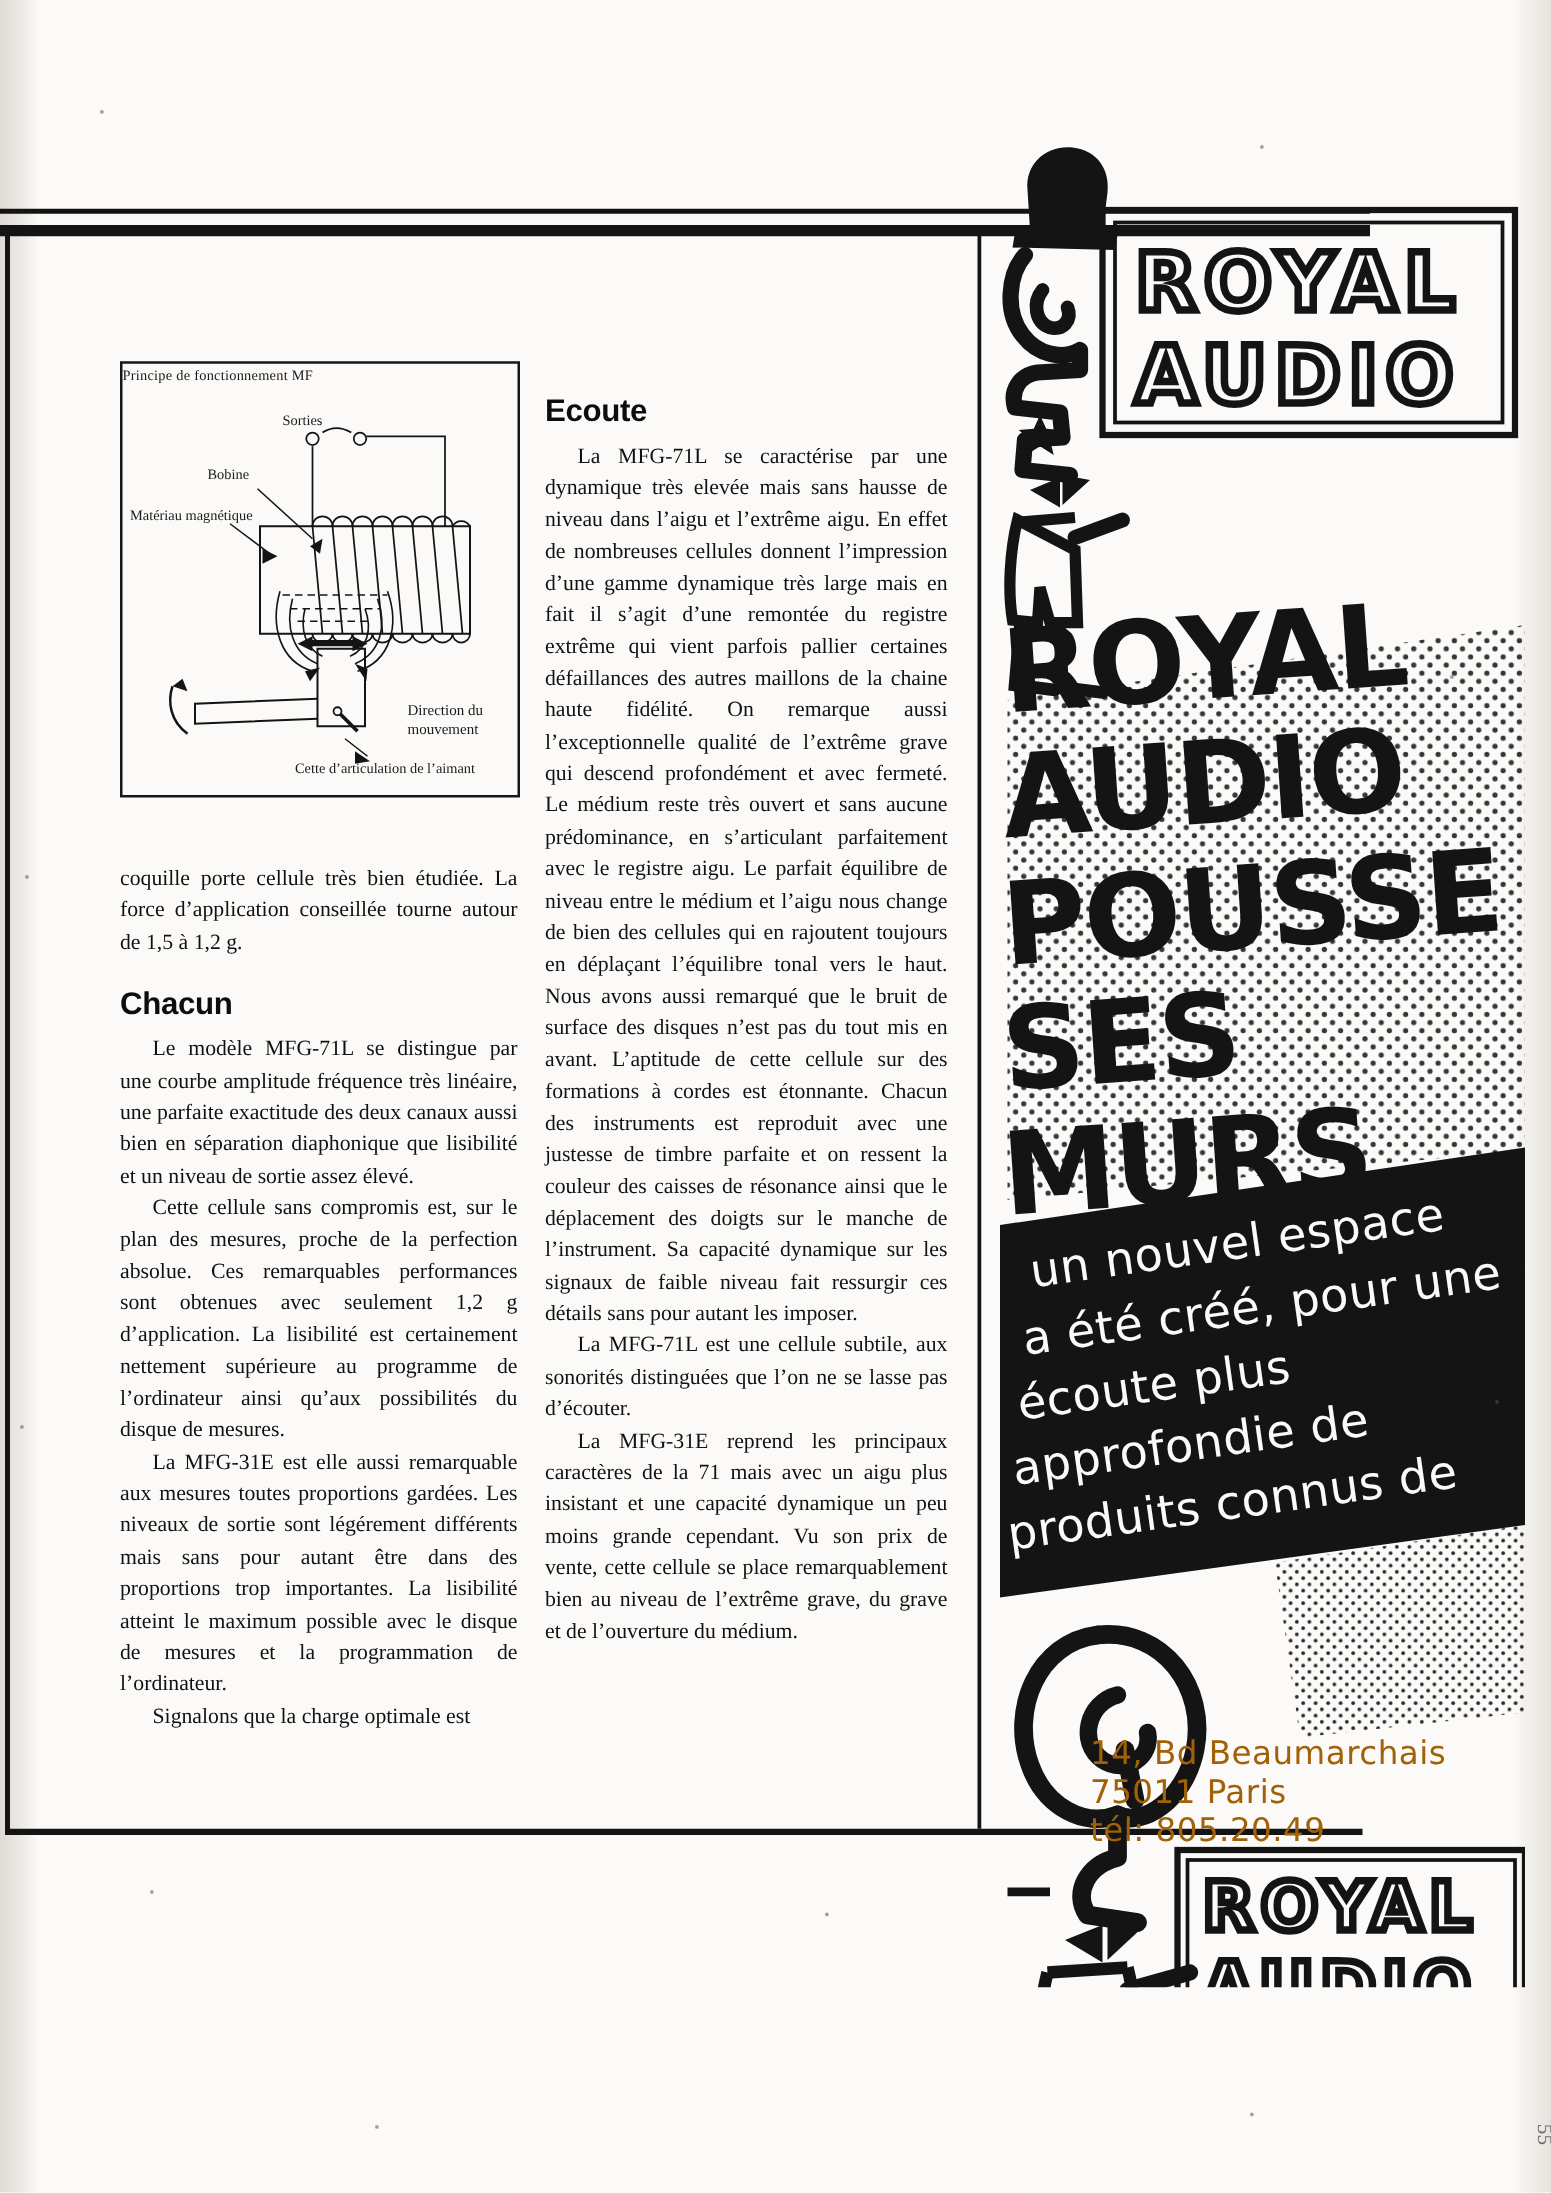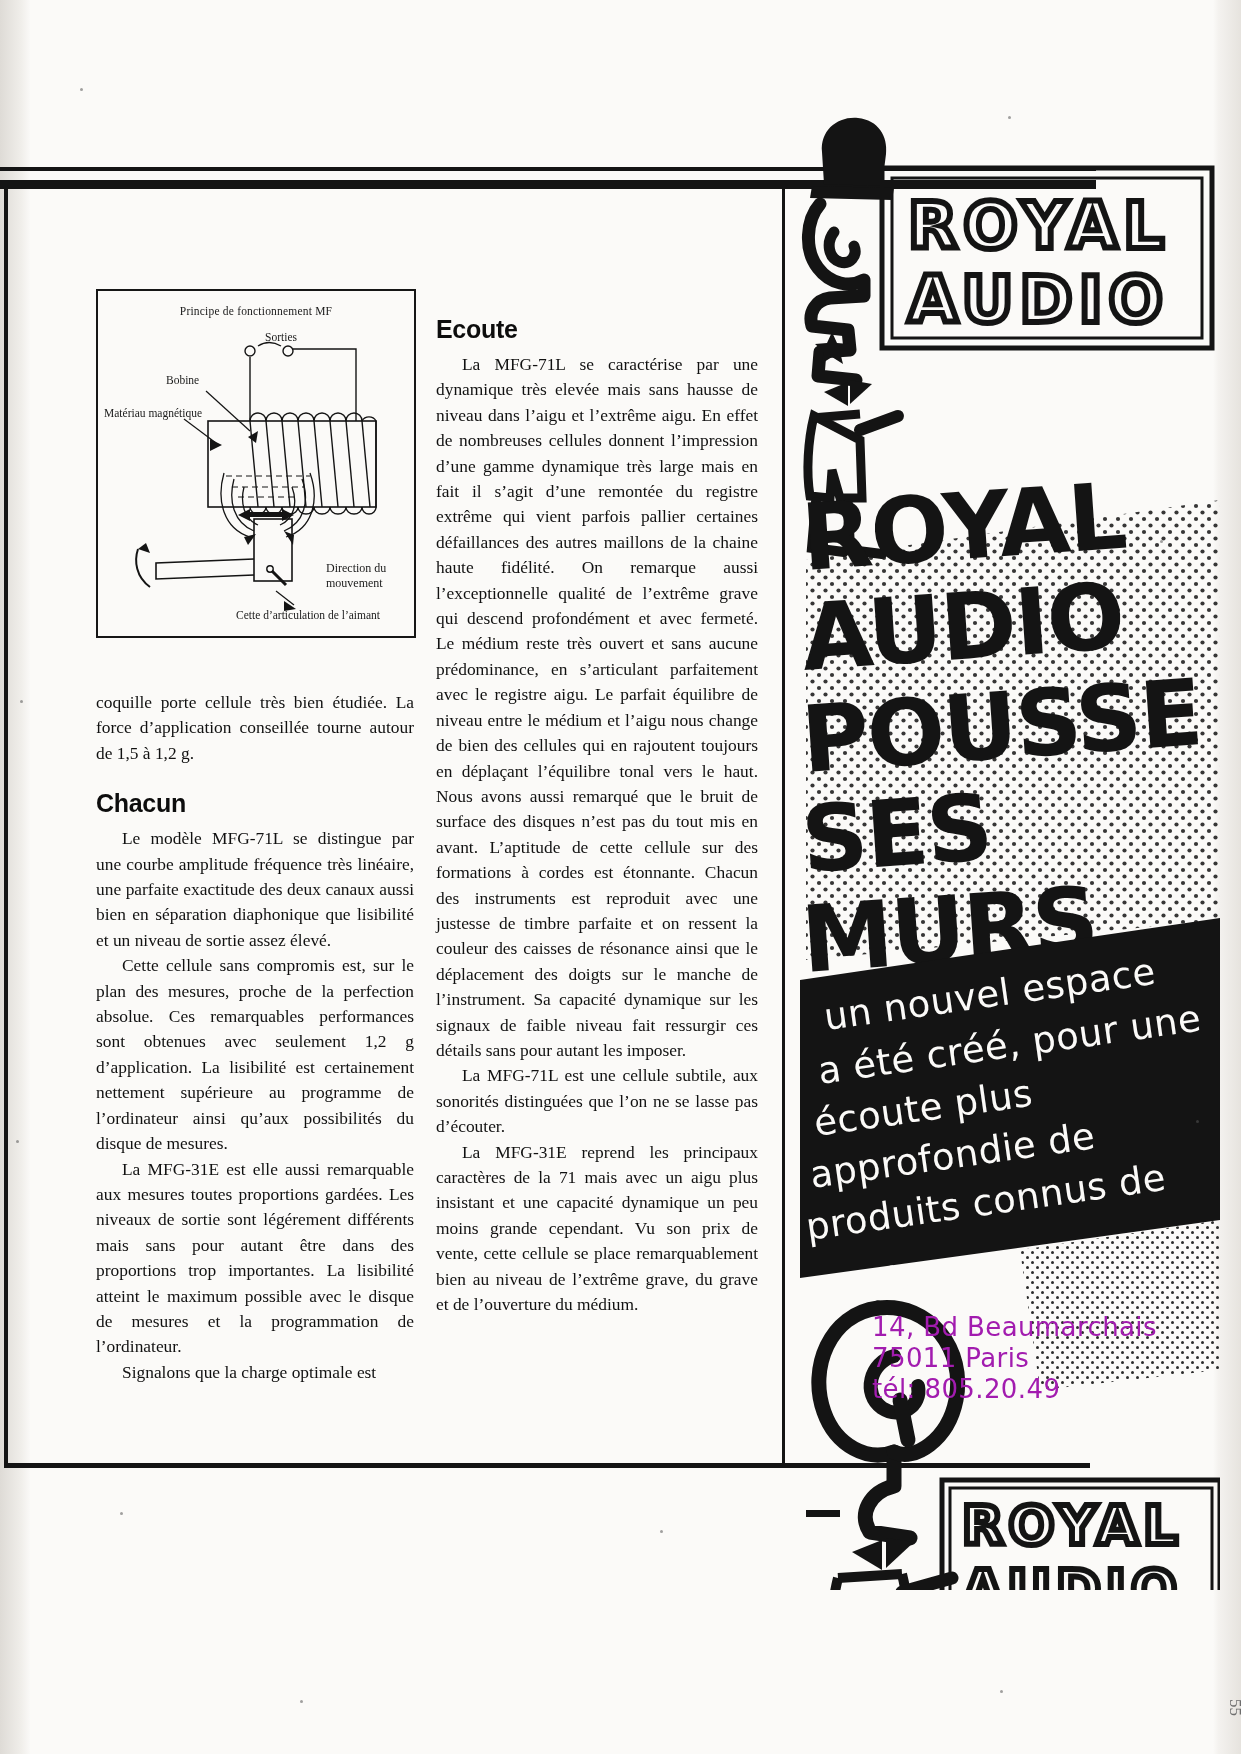--- a/index.html
+++ b/index.html
@@ -61,43 +61,43 @@
 
   
   #col-divider{position:absolute;left:782px;top:186px;width:3px;height:1277px;background:#141414;}
 
   
   #figure{
     position:absolute;left:96px;top:289px;width:316px;height:345px;
     border:2px solid #161616;background:#fbfaf8;
   }
   #fig-title{
-    position:absolute;left:0;top:14px;width:100%;text-align:center;
+    position:absolute;left:0;top:4px;width:100%;text-align:left;
     font-size:11.5px;color:#1a1a1a;letter-spacing:.2px;
   }
   #fig-sorties{
-    position:absolute;left:128px;top:40px;width:110px;text-align:center;
+    position:absolute;left:128px;top:40px;width:110px;text-align:left;
     font-size:11.5px;color:#1a1a1a;
   }
   #fig-bobine{position:absolute;left:68px;top:83px;font-size:11.5px;color:#1a1a1a;}
   #fig-materiau{position:absolute;left:6px;top:116px;font-size:11.5px;color:#1a1a1a;}
   #fig-direction{position:absolute;left:228px;top:270px;width:90px;font-size:12px;line-height:15px;color:#1a1a1a;}
   #fig-point{position:absolute;left:138px;top:318px;font-size:11.5px;color:#1a1a1a;}
   #fig-svg{position:absolute;left:0;top:0;}
 
   
   #ad{
     position:absolute;left:790px;top:100px;width:430px;height:1490px;
     overflow:hidden;
   }
   #ad svg{position:absolute;left:0;top:0;}
   #ad-addr{
-    position:absolute;left:82px;top:1212px;width:320px;
+    position:absolute;left:82px;top:1288px;width:320px;
     font-family:"DejaVu Sans", sans-serif;
-    font-size:26px;line-height:31px;color:#a21caf;letter-spacing:.4px;
+    font-size:26px;line-height:31px;color:#a16207;letter-spacing:.4px;
   }
 
   
   #pagenum{
     position:absolute;right:16px;bottom:38px;
     font-family:"Liberation Serif",serif;font-size:17px;color:#6d6d6d;
     transform:rotate(90deg);transform-origin:right bottom;
   }
 
   

